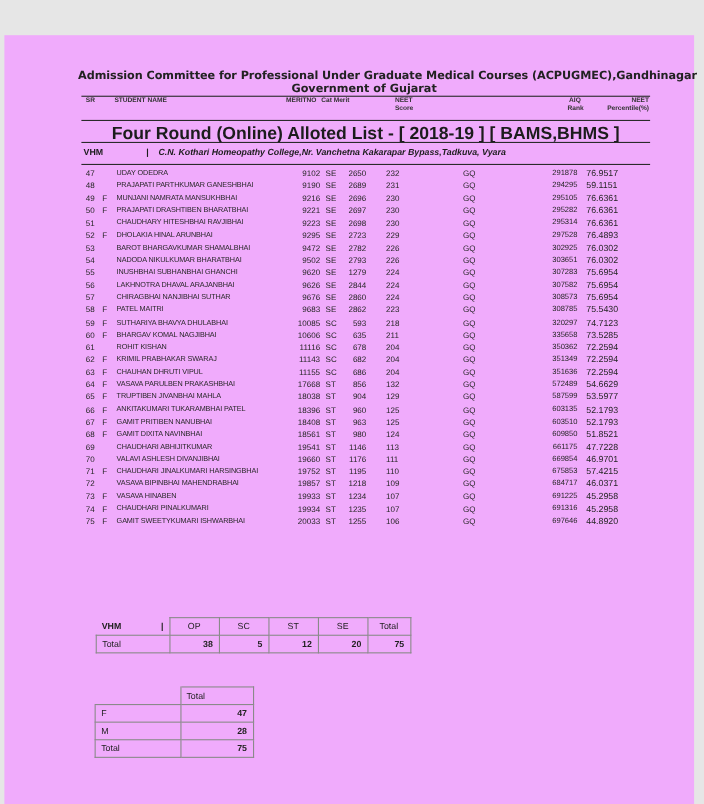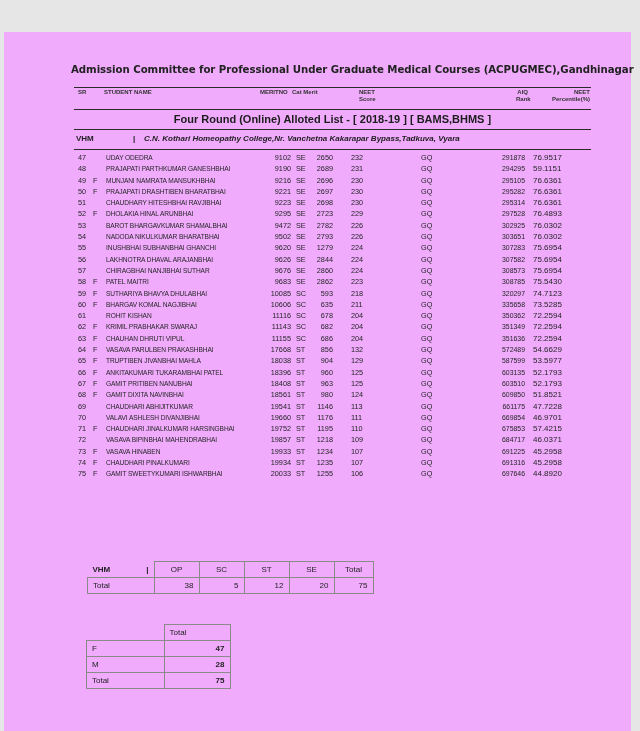--- a/index.html
+++ b/index.html
@@ -24,21 +24,21 @@
       position: absolute; left: 70px; width: 517px; height: 0;
       border-top: 1.6px solid #2a2a2a;
     }
     .colhdr {
       position: absolute; top: 57px; left: 70px; width: 517px; height: 20px;
       font-size: 6px; font-weight: bold; color: #333; line-height: 7px;
     }
     .colhdr span { position: absolute; }
     .round-title {
       position: absolute; top: 81px; left: 70px; width: 517px; text-align: center;
-      font-size: 11px; font-weight: bold; color: #1c1c1c;
+      font-size: 16px; font-weight: bold; color: #1c1c1c;
     }
     .college {
       position: absolute; top: 102px; left: 70px; width: 517px;
       font-size: 8px; font-weight: bold; color: #1c1c1c;
     }
     .college .code { position: absolute; left: 2px; }
     .college .sep { position: absolute; left: 59px; }
     .college .name { position: absolute; left: 70px; white-space: nowrap; font-style: italic; }
     .rows { position: absolute; top: 120px; left: 70px; width: 517px; }
     .row {
@@ -53,33 +53,34 @@
     .c-cat { left: 222px; }
     .c-catno { left: 237px; width: 22px; text-align: right; }
     .c-score { left: 277px; }
     .c-quota { left: 347px; }
     .c-aiq { left: 415px; width: 36px; text-align: right; font-size: 6.9px; }
     .c-pct { left: 459px; font-size: 8px; }
     table.sum { position: absolute; border-collapse: collapse; font-size: 8px; color: #222; }
     table.sum td { border: 0.8px solid #8a8a8a; padding: 0 5px; height: 15px; }
     table.cat { left: 83px; top: 529px; }
     table.cat td.hd { text-align: center; }
-    table.cat td.num { text-align: right; font-weight: normal; }
+    table.cat td.num { text-align: right; font-weight: bold; }
     table.cat td.blank { border: none; }
     table.gen { left: 82px; top: 592px; }
     table.gen td.num { text-align: right; font-weight: bold; }
     table.gen td.blank { border-left: none; border-top: none; }
   </style>
 </head>
 <body>
 
 <div class="page">
 
   <div class="hdr">
     <div class="l1">Admission Committee for Professional Under Graduate Medical Courses (ACPUGMEC),Gandhinagar</div>
+    <div class="l2">Government of Gujarat</div>
   </div>
 
   <div class="rule" style="top:55px;"></div>
 
   <div class="colhdr">
     <span style="left:4px;">SR</span>
     <span style="left:30px;">STUDENT NAME</span>
     <span style="left:186px;">MERITNO</span>
     <span style="left:218px;">Cat Merit</span>
     <span style="left:285px;">

